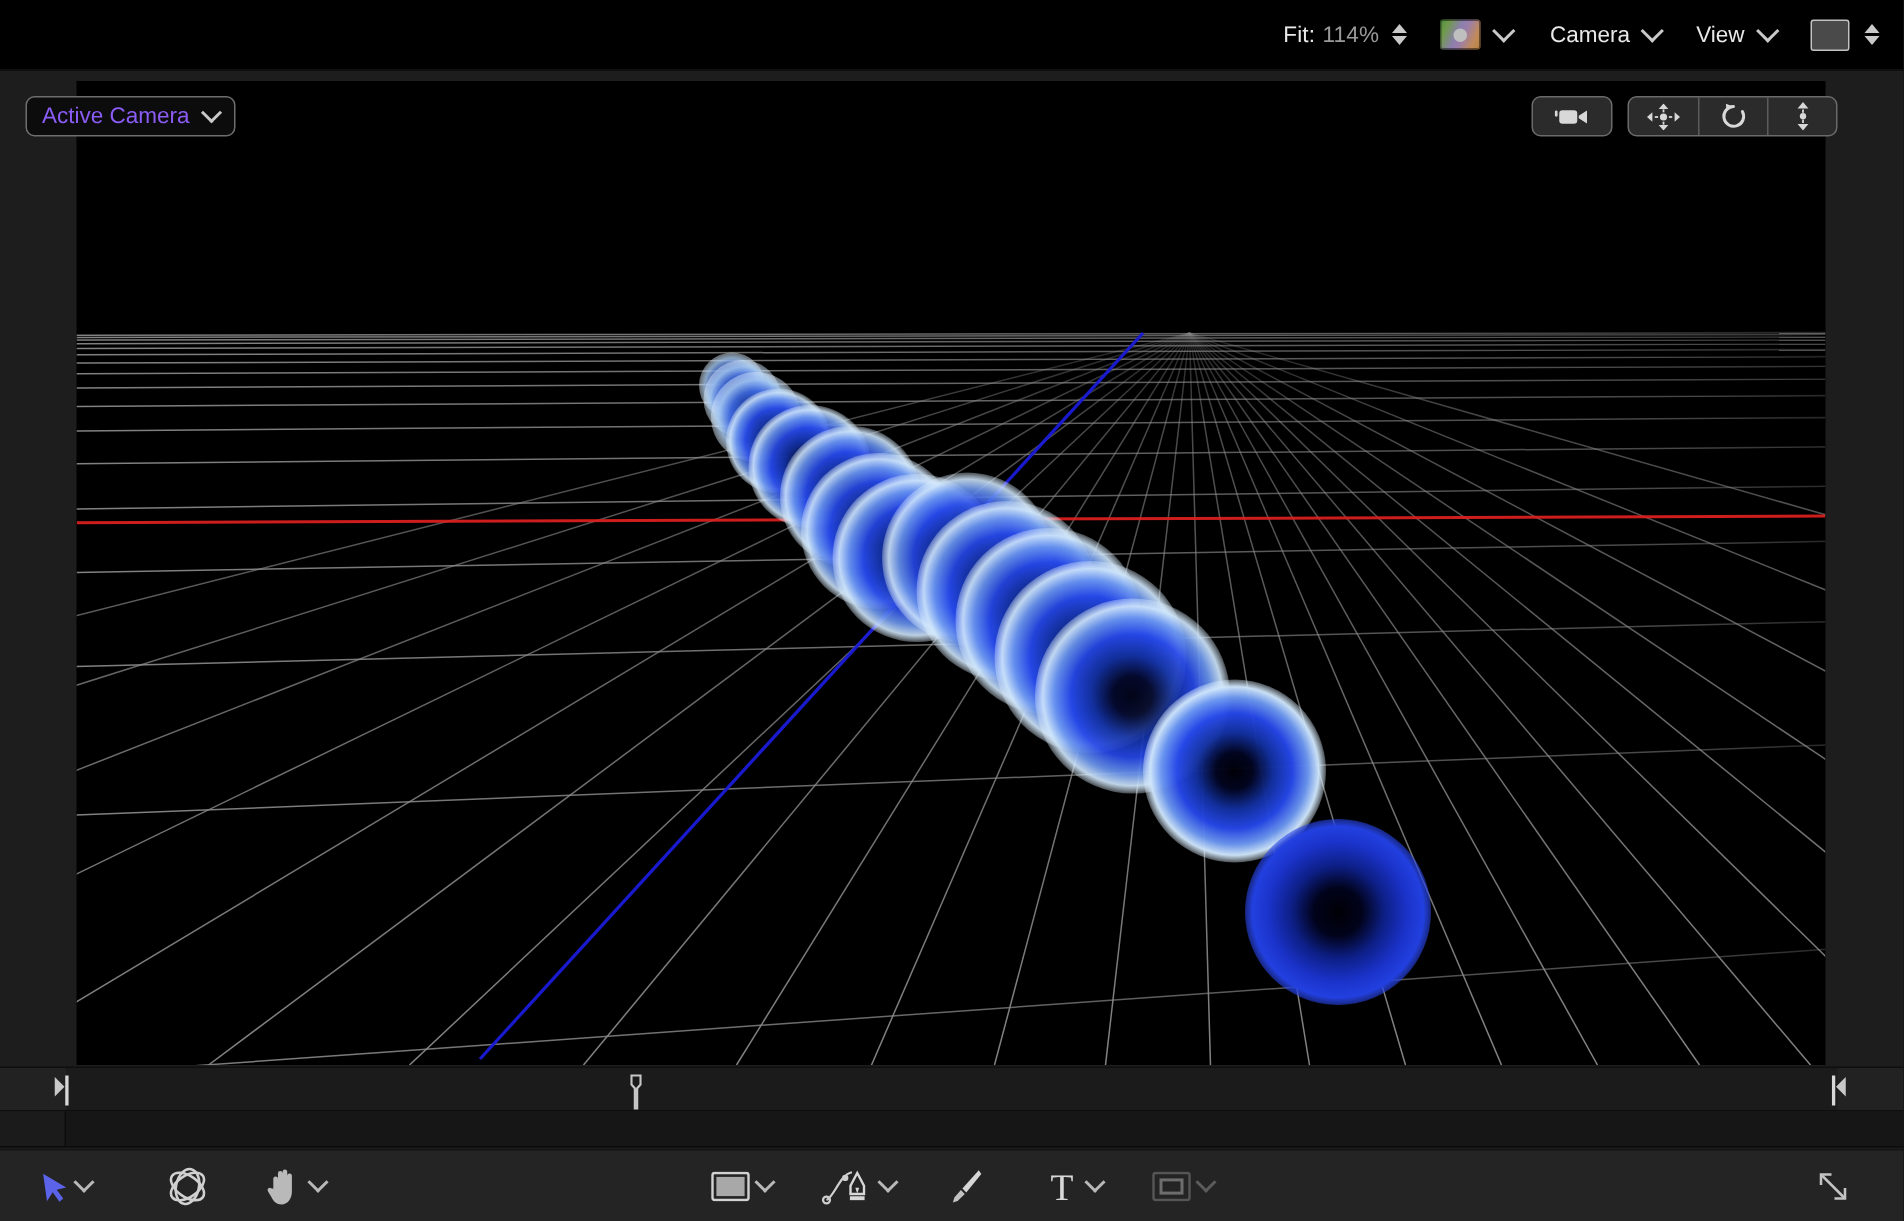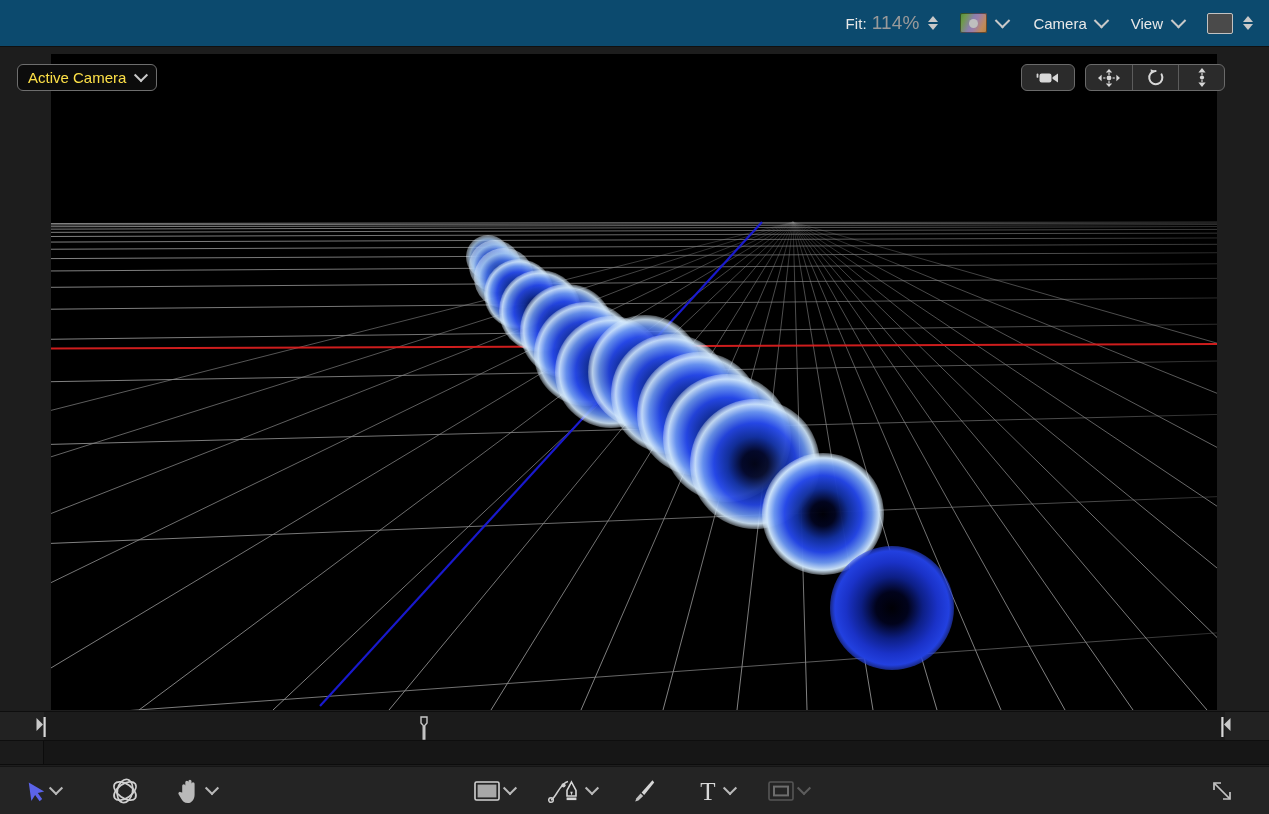--- a/index.html
+++ b/index.html
@@ -20,40 +20,40 @@
     width: 1269px;
     height: 814px;
     background: #1d1d1d;
   }
 
   
   .header-bar {
     position: absolute;
     left: 0; top: 0;
     width: 1269px; height: 47px;
-    background: #0c4a6e;
+    background: #000000;
     border-bottom: 1px solid #101010;
     display: flex;
     align-items: center;
     justify-content: flex-end;
     box-sizing: border-box;
   }
   .fit-block {
     display: flex;
     align-items: center;
     gap: 5px;
     margin-right: 22px;
   }
   .fit-label {
     font-size: 15px;
     color: #e9e9e9;
     letter-spacing: 0.1px;
   }
   .fit-value {
-    font-size: 19px;
+    font-size: 15px;
     color: #9a9a9a;
     letter-spacing: 0.1px;
   }
   .stepper {
     display: inline-flex;
     flex-direction: column;
     align-items: center;
     justify-content: center;
     width: 11px;
     height: 19px;
@@ -129,21 +129,21 @@
     gap: 10px;
     padding: 0 10px 0 10px;
     background: #0c0c0c;
     border: 1px solid #6e6e6e;
     border-radius: 6px;
     box-sizing: border-box;
     pointer-events: auto;
   }
   .camera-menu .lbl {
     font-size: 15px;
-    color: #fde047;
+    color: #8b5cf6;
     white-space: nowrap;
   }
   .camera-menu .chev {
     width: 8px; height: 8px;
     border-right-width: 2px; border-bottom-width: 2px;
   }
 
   .cam-btns {
     position: absolute;
     right: 44px; top: 16px;

